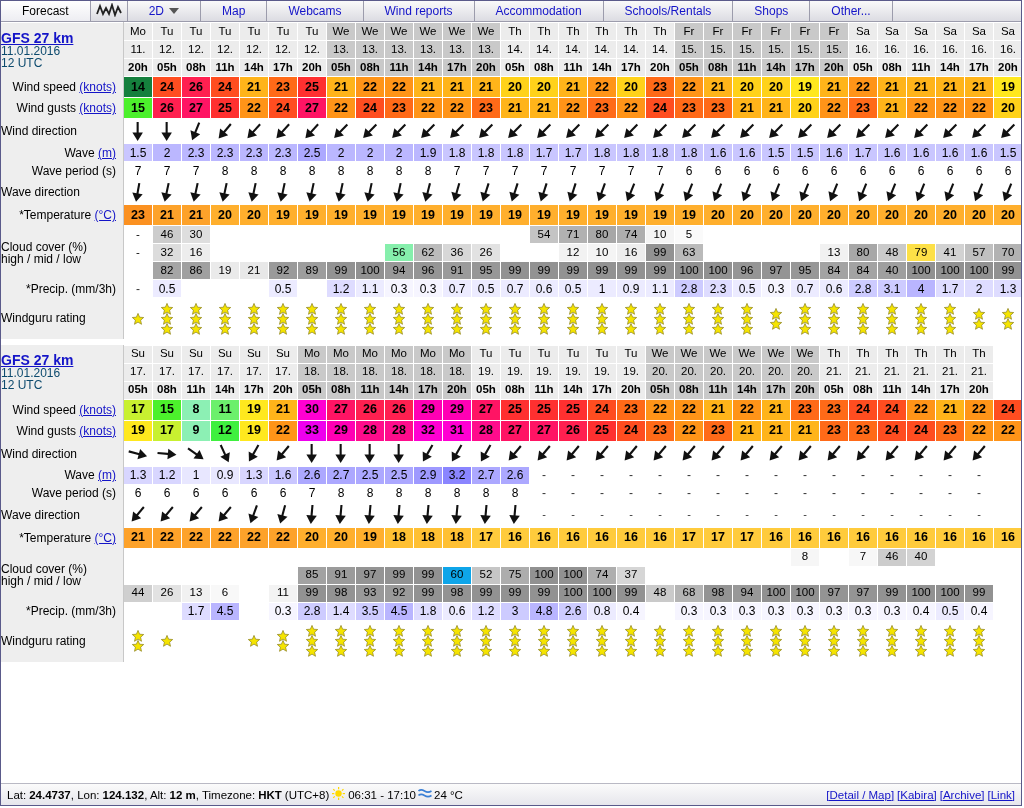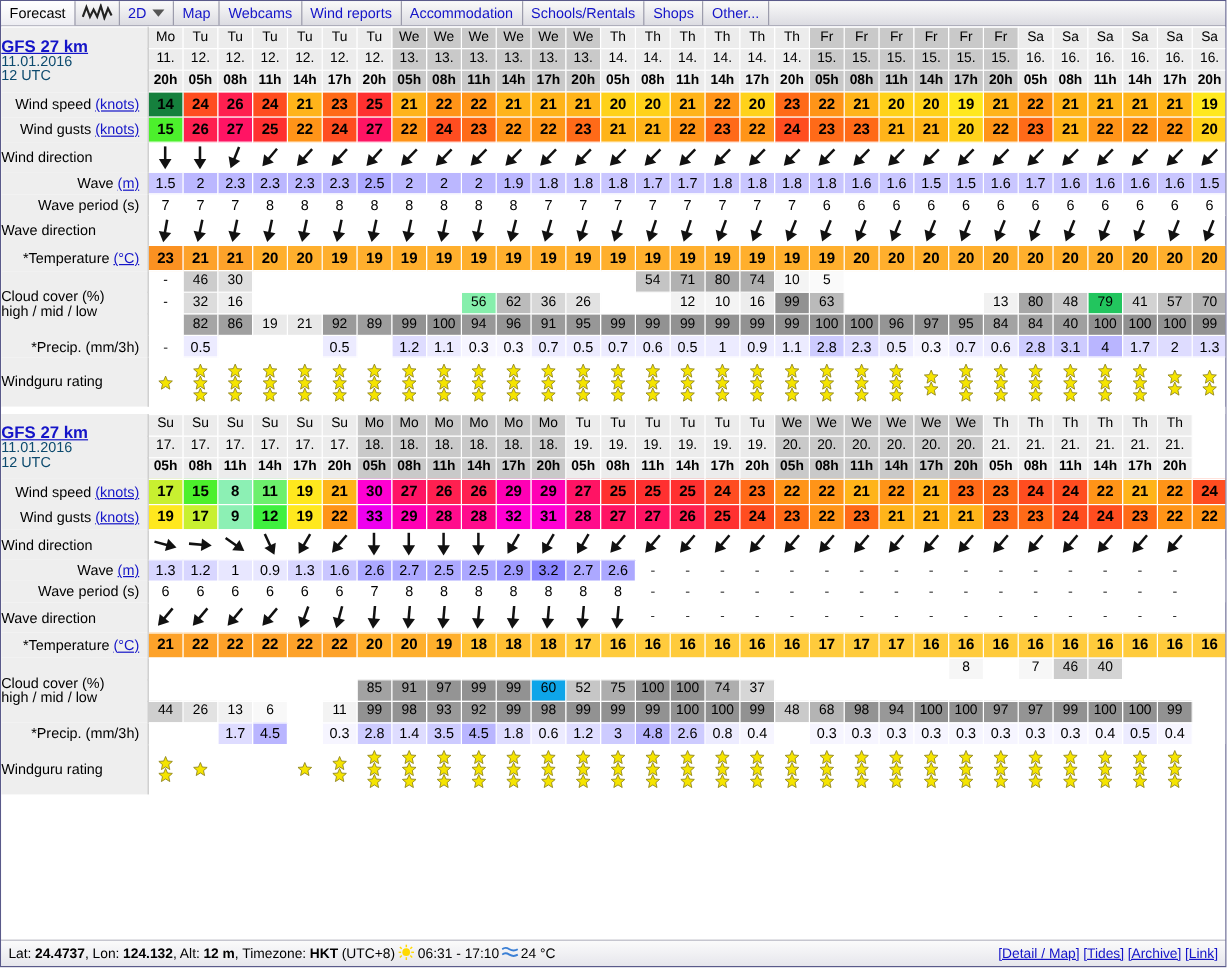--- a/index.html
+++ b/index.html
@@ -9,21 +9,21 @@
   
   .titlebar{height:21px;background:linear-gradient(#fdfdfd,#e9e9ee);border-bottom:1px solid #b9b9c4;
             display:flex;align-items:center;padding:0 6px;box-sizing:border-box;}
   .titlebar .t1{font-weight:bold;font-size:13.5px;}
   .titlebar .t2{font-size:11.5px;margin-left:7px;color:#000;}
   .titlebar .opt{margin-left:auto;font-size:11px;color:#1414c8;text-decoration:underline;cursor:pointer;}
 
   
   .tabbar{height:21px;background:linear-gradient(#fafafa,#dcdce2);border-bottom:1px solid #9c9cac;
           display:flex;align-items:stretch;box-sizing:border-box;}
-  .tab{display:flex;align-items:center;padding:0 7px;font-size:12px;color:#1414c8;
+  .tab{display:flex;align-items:center;padding:0 21px;font-size:12px;color:#1414c8;
        border-right:1px solid #9c9cac;cursor:pointer;white-space:nowrap;}
   .tab.active{color:#000;background:linear-gradient(#ffffff,#ededf2);}
   .tab.icon-tab{padding:0 5px;}
   .wiggle{display:inline-block;}
   .caret{display:inline-block;width:0;height:0;border-left:5px solid transparent;border-right:5px solid transparent;
          border-top:6px solid #555;margin-left:5px;}
 
   
   .fc{border-collapse:collapse;table-layout:fixed;width:1020px;}
   .fc td{padding:0;margin:0;font-size:12px;text-align:center;vertical-align:middle;
@@ -829,21 +829,21 @@
             <td class="vs" style="background: rgb(237, 237, 237); font-size: 11.5px;">16</td>
             <td class="vs" style="background: rgb(146, 146, 146); font-size: 11.5px;">99</td>
             <td class="vs" style="background: rgb(186, 186, 186); font-size: 11.5px;">63</td>
             <td class="vs" style="background: rgb(255, 255, 255); font-size: 11.5px;"></td>
             <td class="vs" style="background: rgb(255, 255, 255); font-size: 11.5px;"></td>
             <td class="vs" style="background: rgb(255, 255, 255); font-size: 11.5px;"></td>
             <td class="vs" style="background: rgb(255, 255, 255); font-size: 11.5px;"></td>
             <td class="vs" style="background: rgb(241, 241, 241); font-size: 11.5px;">13</td>
             <td class="vs" style="background: rgb(167, 167, 167); font-size: 11.5px;">80</td>
             <td class="vs" style="background: rgb(202, 202, 202); font-size: 11.5px;">48</td>
-            <td class="vs" style="background: #22c55e; font-size: 11.5px;">79</td>
+            <td class="vs" style="background: #fde047; font-size: 11.5px;">79</td>
             <td class="vs" style="background: rgb(210, 210, 210); font-size: 11.5px;">41</td>
             <td class="vs" style="background: rgb(192, 192, 192); font-size: 11.5px;">57</td>
             <td class="vs" style="background: rgb(178, 178, 178); font-size: 11.5px;">70</td>
           </tr>
           <tr>
             <td class="vs" style="background: rgb(255, 255, 255); font-size: 11.5px;"></td>
             <td class="vs" style="background: rgb(165, 165, 165); font-size: 11.5px;">82</td>
             <td class="vs" style="background: rgb(160, 160, 160); font-size: 11.5px;">86</td>
             <td class="vs" style="background: rgb(234, 234, 234); font-size: 11.5px;">19</td>
             <td class="vs" style="background: rgb(232, 232, 232); font-size: 11.5px;">21</td>
@@ -2719,15 +2719,15 @@
     <span>06:31 - 17:10</span>
     <span class="waveicon">
       <svg width="14" height="11" viewBox="0 0 14 11">
           <g stroke="#3a7fd5" stroke-width="1.6" fill="none">
       <path d="M0.5 3 Q3 0.8 6.5 3 T13.5 3"></path>
             <path d="M0.5 7.5 Q3 5.3 6.5 7.5 T13.5 7.5"></path>
           </g>
         </svg>
     </span>
     <span>24 °C</span>
-    <span class="right" id="footer-links"><a>[Detail / Map]</a><a>[Tides]</a><a>[Archive]</a><a>[Link]</a></span>
+    <span class="right" id="footer-links"><a>[Detail / Map]</a><a>[Kabira]</a><a>[Archive]</a><a>[Link]</a></span>
   </div>
 </div>
 
 </body></html>

